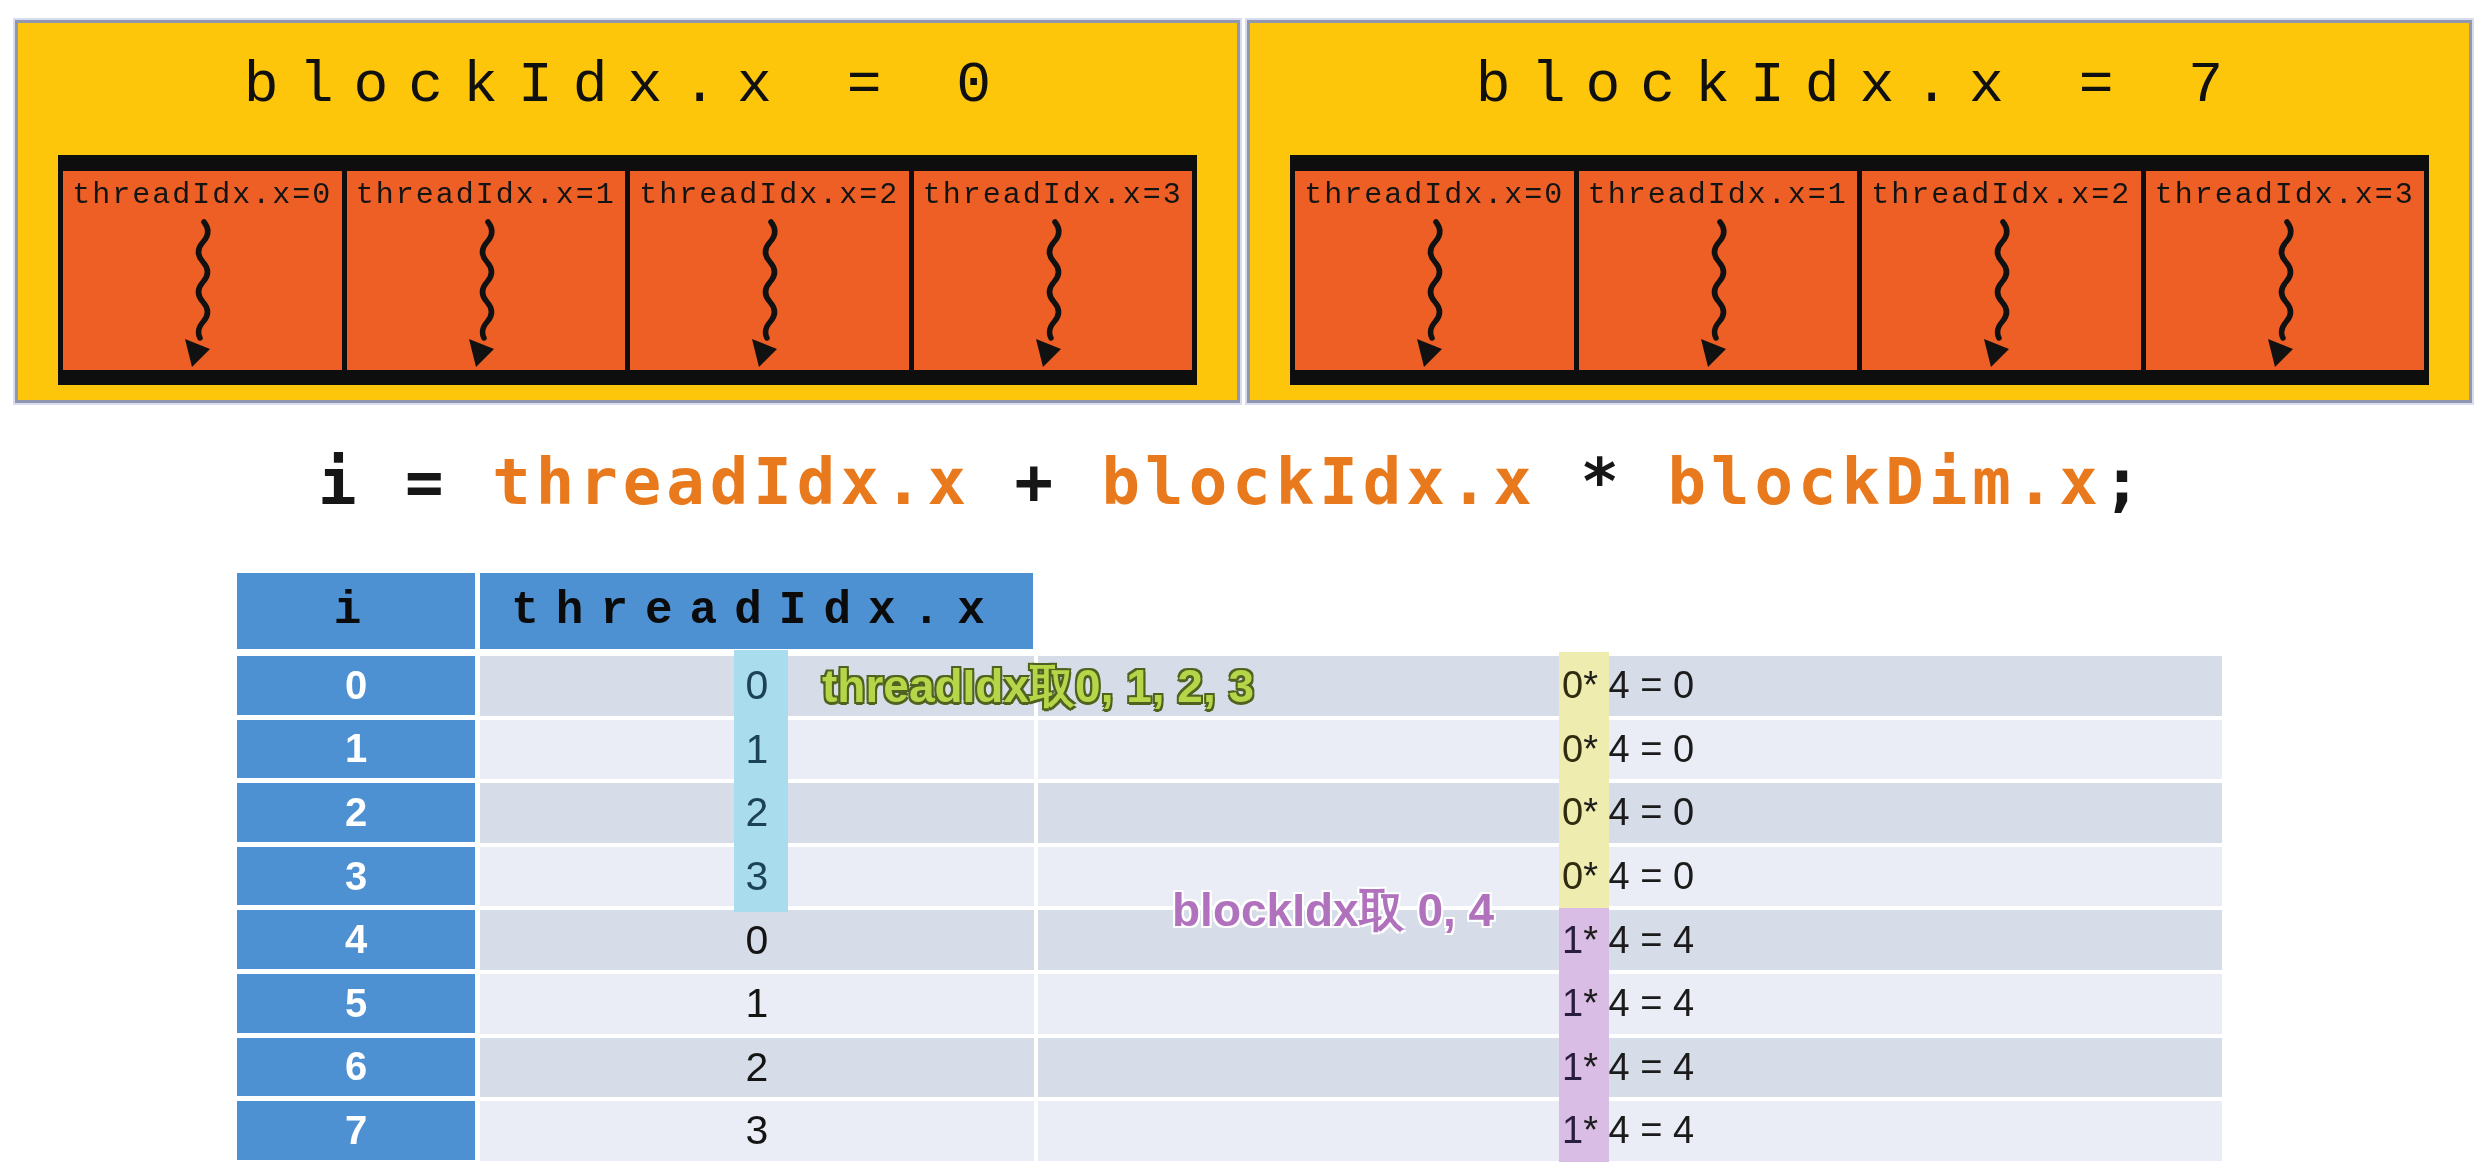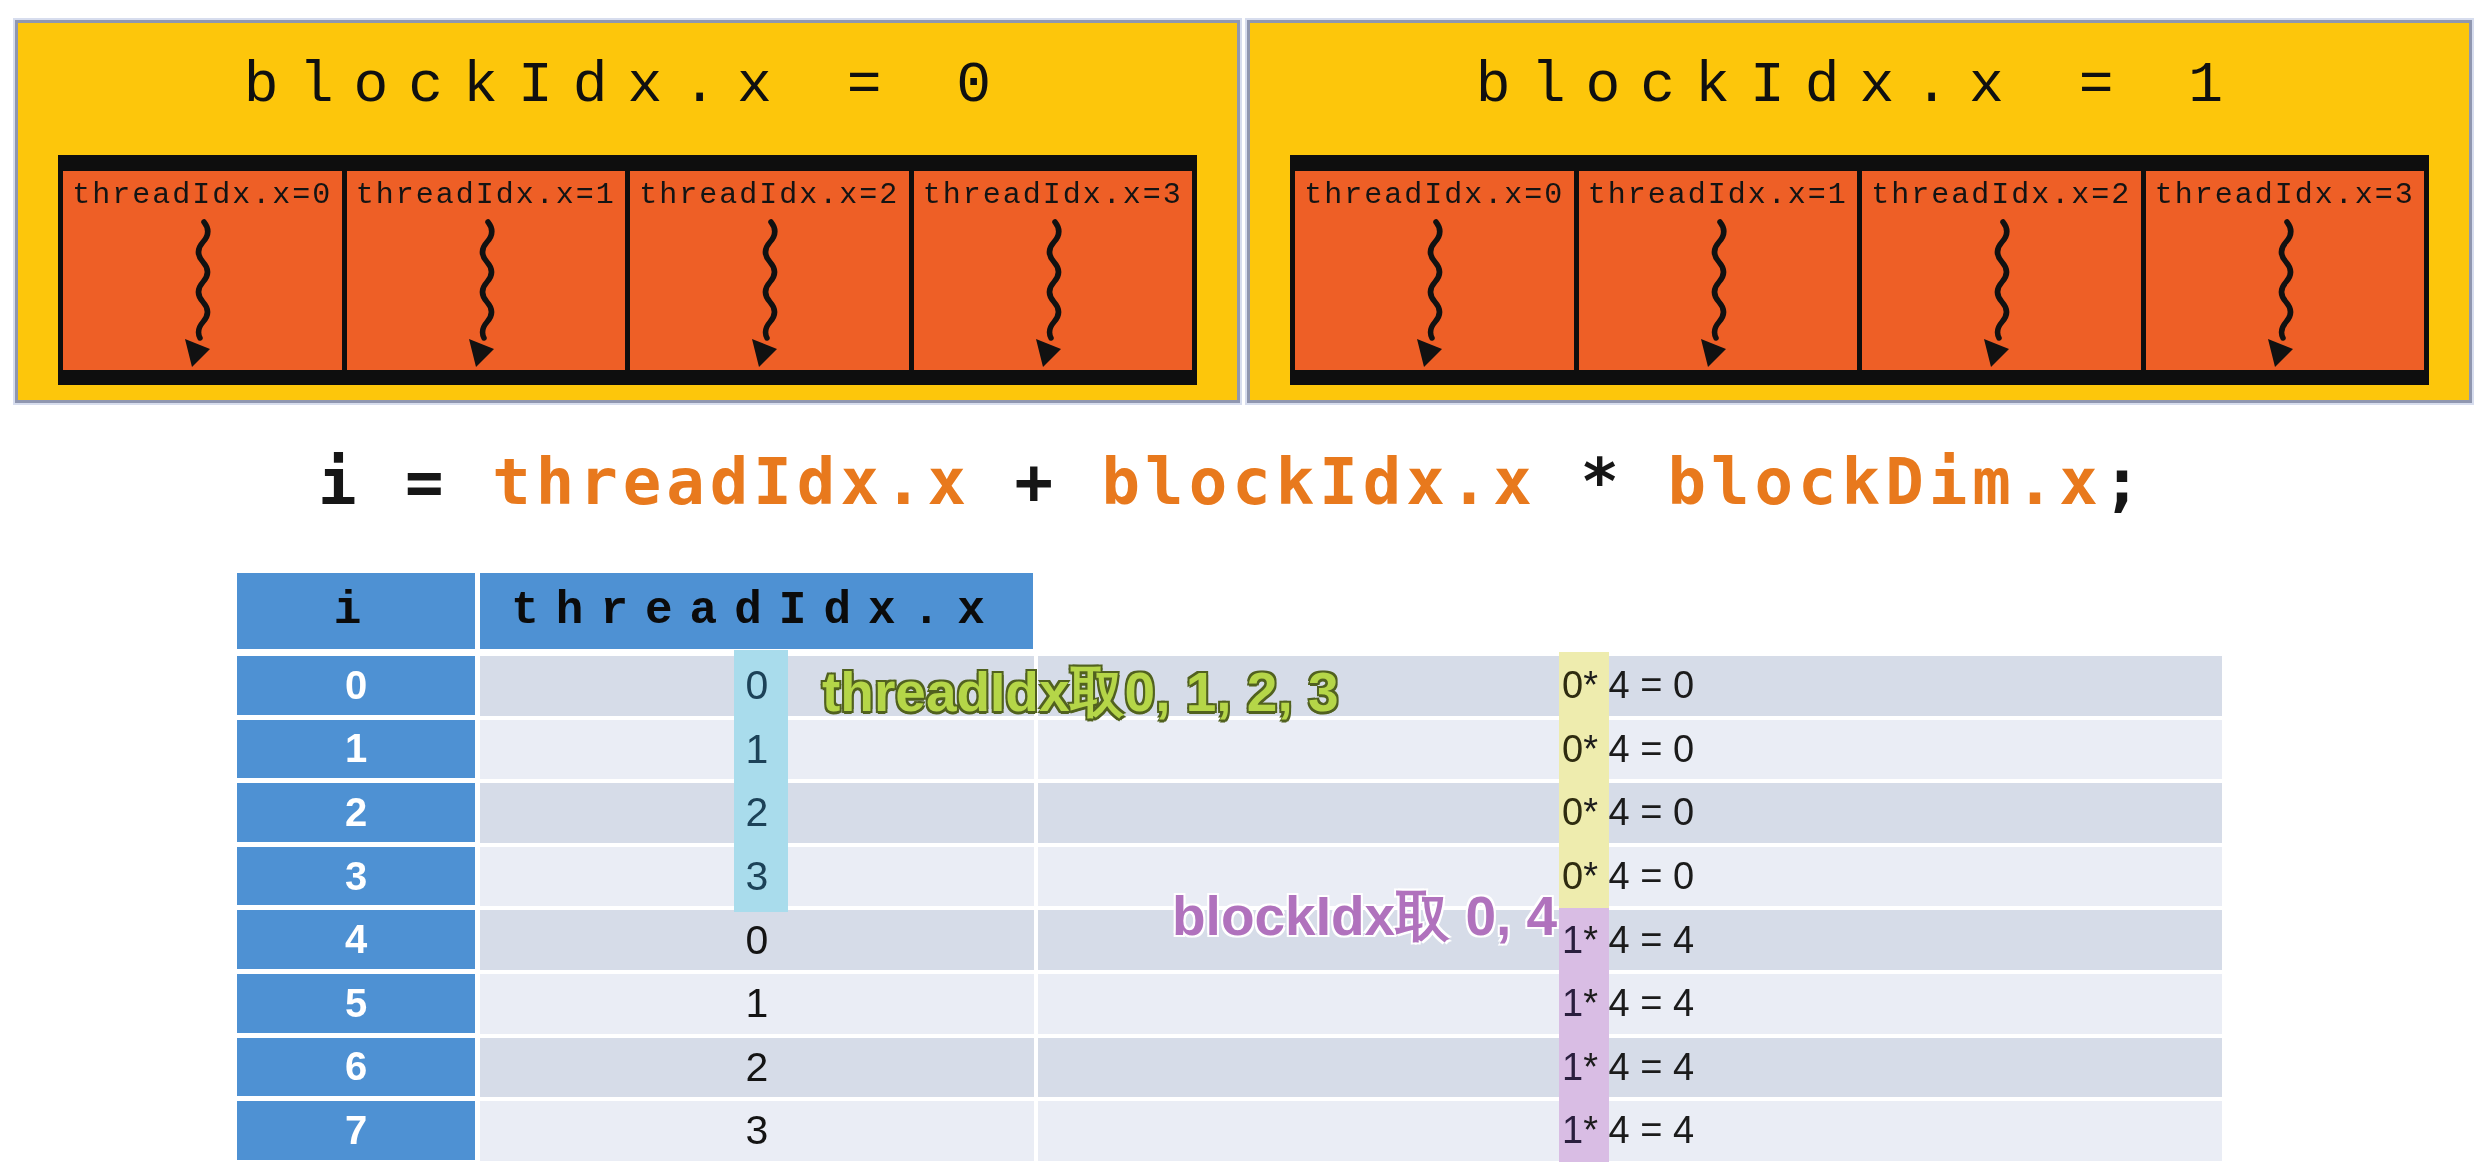--- a/index.html
+++ b/index.html
@@ -53,21 +53,21 @@
   .g1 .factor{color:#2f2c10;}
   .g2 .factor{color:#2a1e3e;}
   .txt{position:relative;z-index:3;}
 
   .band{position:absolute;z-index:2;}
   .band-cyan  {left:497px;top:77px;width:54px;height:262px;background:var(--hl-cyan);}
   .band-yellow{left:1322px;top:79px;width:50px;height:256px;background:var(--hl-yellow);}
   .band-purple{left:1322px;top:335px;width:50px;height:254px;background:var(--hl-purple);}
 
   
-  .note{position:absolute;white-space:nowrap;font-weight:bold;font-size:55px;z-index:6;}
+  .note{position:absolute;white-space:nowrap;font-weight:bold;font-size:46px;z-index:6;}
   .note-green{left:822px;top:656px;color:var(--note-green);
     text-shadow:-2px -2px 0 #51611f,2px -2px 0 #51611f,-2px 2px 0 #51611f,2px 2px 0 #51611f,0 3px 0 #51611f;}
   .note-purple{left:1172px;top:880px;color:var(--note-purple);
     text-shadow:-2px -2px 0 #fff,2px -2px 0 #fff,-2px 2px 0 #fff,2px 2px 0 #fff;}
 </style>
 </head>
 <body>
 
 <div class="canvas">
 
@@ -99,21 +99,21 @@
         <div class="thread-label">threadIdx.x=3</div>
         <svg class="arrow" width="40" height="152" viewBox="0 0 40 152">
           <path d="M22 4 Q30 14 21 24 Q12 34 21 44 Q30 54 21 64 Q12 74 21 84 Q30 94 21 104 Q14 112 18 120" fill="none" stroke="#111" stroke-width="5.5" stroke-linecap="round"></path>
           <polygon points="10,149 3,121 28,131" fill="#111"></polygon>
         </svg>
       </div>
     </div>
   </section>
 
   <section class="block block-1">
-    <div class="block-title">blockIdx.x = 1</div>
+    <div class="block-title">blockIdx.x = 7</div>
     <div class="threads">
       <div class="thread-cell">
         <div class="thread-label">threadIdx.x=0</div>
         <svg class="arrow" width="40" height="152" viewBox="0 0 40 152">
           <path d="M22 4 Q30 14 21 24 Q12 34 21 44 Q30 54 21 64 Q12 74 21 84 Q30 94 21 104 Q14 112 18 120" fill="none" stroke="#111" stroke-width="5.5" stroke-linecap="round"></path>
           <polygon points="10,149 3,121 28,131" fill="#111"></polygon>
         </svg>
       </div>
       <div class="thread-cell">
         <div class="thread-label">threadIdx.x=1</div>

